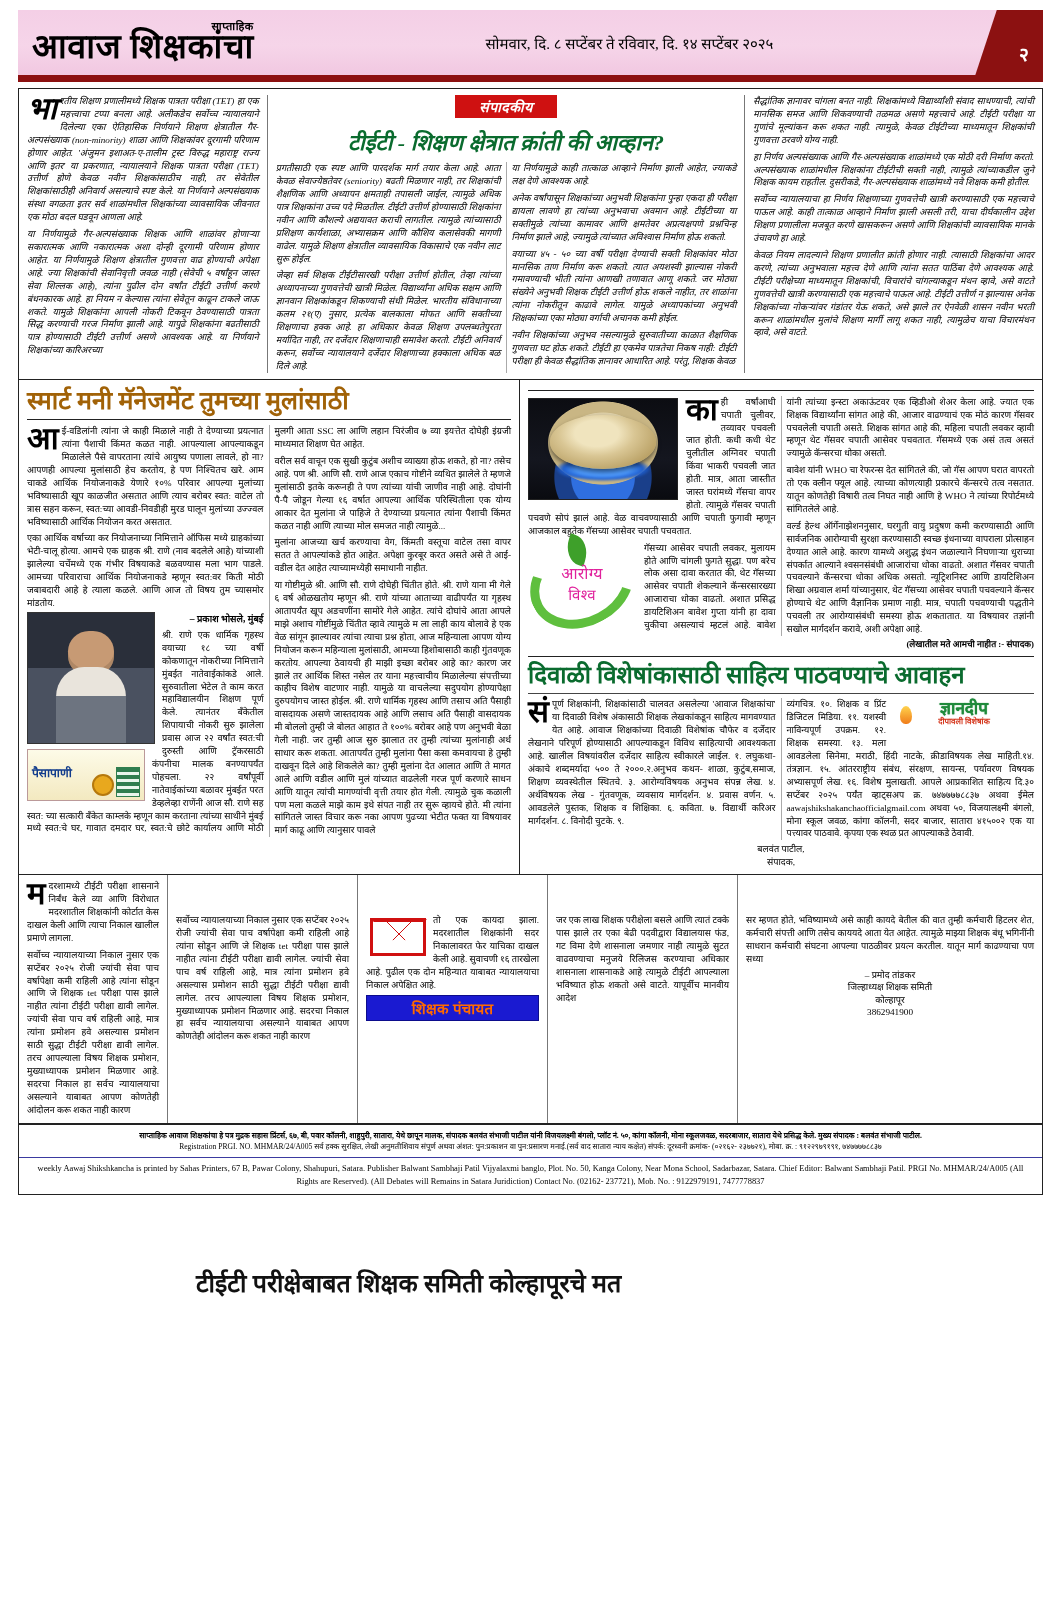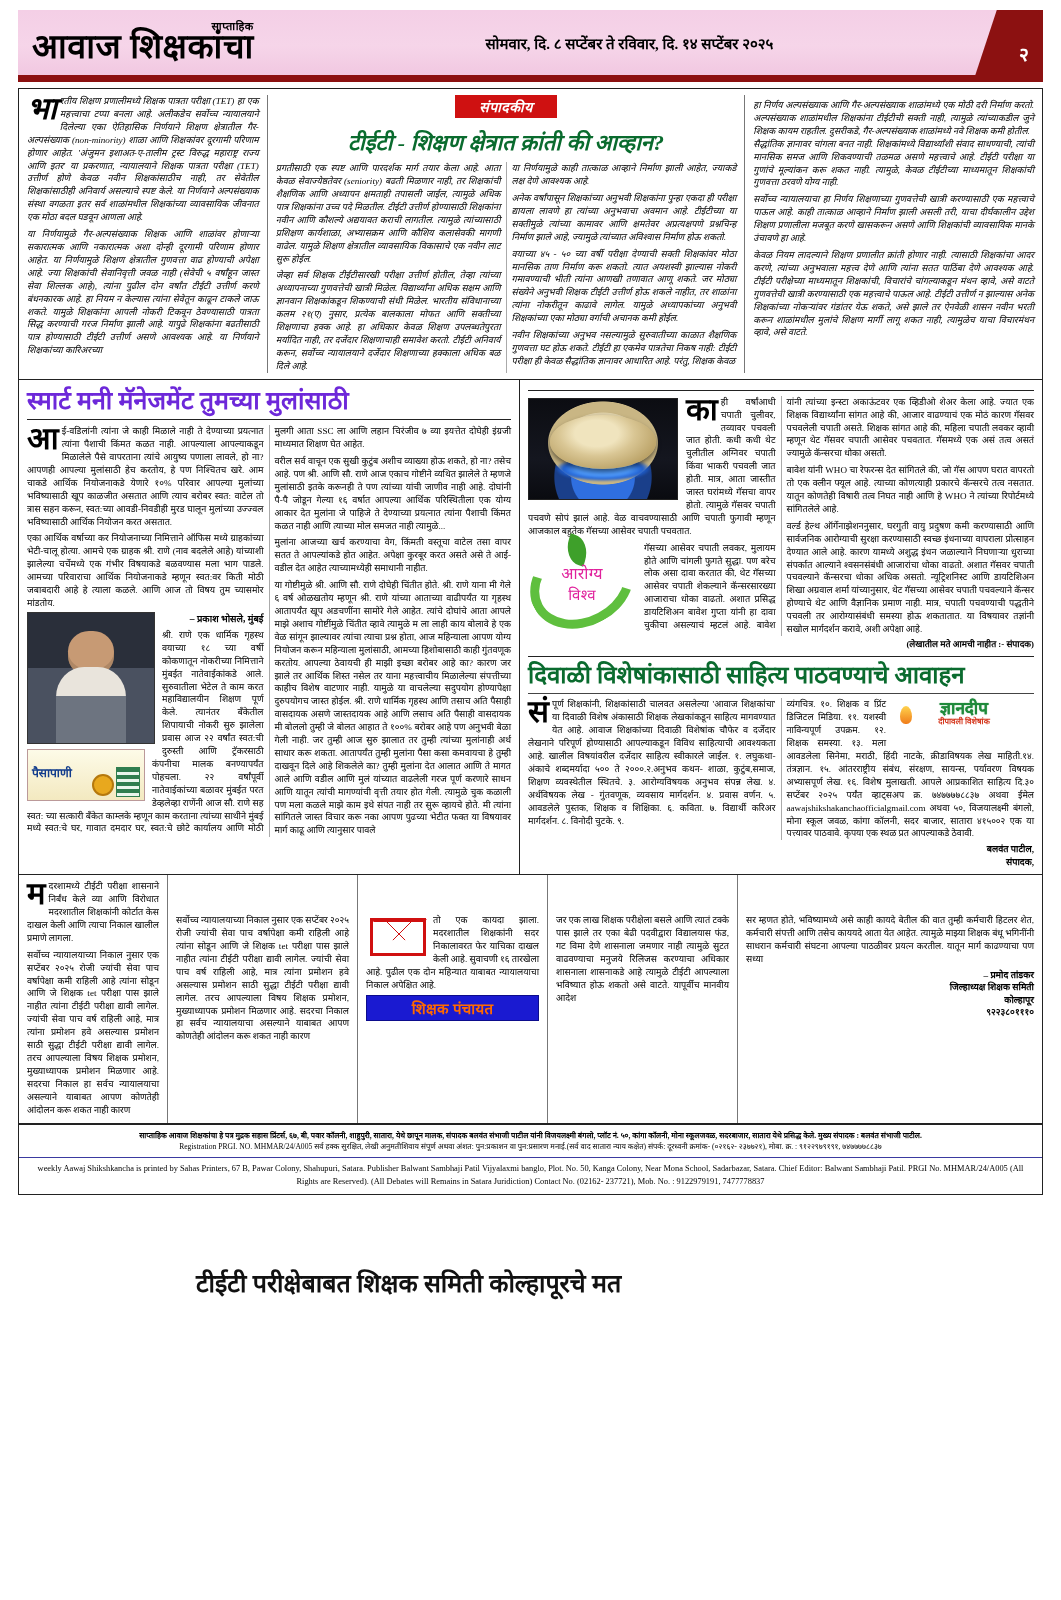--- a/index.html
+++ b/index.html
@@ -17,21 +17,21 @@
   .masthead {
     position:relative; height:72px;
     background:linear-gradient(180deg,#f4cfe6 0%, #f6d5e9 55%, #f1c8e1 100%);
     border-bottom:7px solid #8c1111;
     display:flex; align-items:center;
     overflow:hidden;
   }
   .mh-left { padding-left:14px; line-height:1;text-align:right; }
   .mh-kicker { font-size:11px; font-weight:bold; letter-spacing:.5px; margin-bottom:-2px; }
   .mh-title { font-size:34px; font-weight:bold; letter-spacing:.5px; font-family:"Liberation Serif", serif; }
-  .mh-date { flex:1; text-align:center; font-size:15px; font-weight:bold; padding-right:38px; }
+  .mh-date { flex:1; text-align:center; font-size:15px; font-weight:normal; padding-right:38px; }
   .mh-corner {
     position:absolute; right:0; top:0; height:72px; width:70px;
     background:#8c1111;
     clip-path:polygon(34% 0, 100% 0, 100% 100%, 0% 100%);
     display:flex; align-items:center; justify-content:flex-end;
   }
   .mh-pageno { color:#fff; font-size:19px; font-weight:bold; padding-right:14px; padding-top:16px; }
 
   
   .rule { border-top:1.5px solid #222; margin:5px 0; }
@@ -59,21 +59,21 @@
     font-size:14px; font-weight:bold; padding:2px 24px; letter-spacing:.5px;
   }
   .edit-head {
     color:#0a6b2e; font-size:22px; font-weight:bold; text-align:center;
     margin:5px 0 7px 0; line-height:1.1;
   }
   .two-col { column-count:2; column-gap:11px; column-rule:1px solid #aaa; }
 
   
   .sec-head-red {
-    color:#6d28d9; font-size:25px; font-weight:bold; line-height:1.1;
+    color:#a16207; font-size:25px; font-weight:bold; line-height:1.1;
     margin:2px 0 4px 0;
   }
   .sec-head-black {
     color:#111; font-size:25px; font-weight:bold; line-height:1.1;
     margin:2px 0 4px 0; text-align:center;
   }
   .sec-head-green {
     color:#0a6b2e; font-size:24px; font-weight:bold; line-height:1.1;
     margin:3px 0 5px 0;
   }
@@ -178,21 +178,21 @@
     font-size:17px; font-weight:bold; color:#1f8a3b; line-height:1;
     text-shadow:0 0 1px #1f8a3b;
   }
   .dnyandeep-logo .dd2 { font-size:8px; font-weight:bold; color:#d4341a; line-height:1.2; }
   .dnyandeep-logo .flame {
     position:absolute; left:6px; top:6px; width:12px; height:18px;
     background:linear-gradient(180deg,#ffd34d,#f07c1a);
     border-radius:50% 50% 45% 45%/60% 60% 40% 40%;
   }
 
-  .sig { text-align:right; font-size:9.2px; font-weight:bold; line-height:1.35; margin-top:3px; }
+  .sig { text-align:center; font-size:9.2px; font-weight:normal; line-height:1.35; margin-top:3px; }
   .note-right { text-align:right; font-size:8.8px; font-weight:bold; margin-top:2px; }
 
   
   .bot-block { display:flex; border:1.5px solid #222; border-top:none; }
   .bb-col { padding:5px 8px 6px 8px; }
   .bb-col + .bb-col { border-left:1px solid #777; }
   .bb-c1 { width:148px; }
   .bb-c2 { width:190px; }
   .bb-c3 { width:190px; }
   .bb-c4 { width:190px; }
@@ -253,22 +253,22 @@
         <div class="body-text">प्रगतीसाठी एक स्पष्ट आणि पारदर्शक मार्ग तयार केला आहे. आता केवळ सेवाज्येष्ठतेवर (seniority) बढती मिळणार नाही, तर शिक्षकांची शैक्षणिक आणि अध्यापन क्षमताही तपासली जाईल, त्यामुळे अधिक पात्र शिक्षकांना उच्च पदे मिळतील. टीईटी उत्तीर्ण होण्यासाठी शिक्षकांना नवीन आणि कौशल्ये अद्ययावत कराची लागतील. त्यामुळे त्यांच्यासाठी प्रशिक्षण कार्यशाळा, अभ्यासक्रम आणि कौशिय कलासेवकी मागणी वाढेल. यामुळे शिक्षण क्षेत्रातील व्यावसायिक विकासाचे एक नवीन लाट सुरू होईल.</div>
         <div class="body-text" style="margin-top:4px;">जेव्हा सर्व शिक्षक टीईटीसारखी परीक्षा उत्तीर्ण होतील, तेव्हा त्यांच्या अध्यापनाच्या गुणवत्तेची खात्री मिळेल. विद्यार्थ्यांना अधिक सक्षम आणि ज्ञानवान शिक्षकांकडून शिकण्याची संधी मिळेल. भारतीय संविधानाच्या कलम २१(ए) नुसार, प्रत्येक बालकाला मोफत आणि सक्तीच्या शिक्षणाचा हक्क आहे. हा अधिकार केवळ शिक्षण उपलब्धतेपुरता मर्यादित नाही, तर दर्जेदार शिक्षणाचाही समावेश करतो. टीईटी अनिवार्य करून, सर्वोच्च न्यायालयाने दर्जेदार शिक्षणाच्या हक्काला अधिक बळ दिले आहे.</div>
         <div class="body-text" style="margin-top:4px;">या निर्णयामुळे काही तात्काळ आव्हाने निर्माण झाली आहेत, ज्याकडे लक्ष देणे आवश्यक आहे.</div>
         <div class="body-text" style="margin-top:4px;">अनेक वर्षांपासून शिक्षकांच्या अनुभवी शिक्षकांना पुन्हा एकदा ही परीक्षा द्यायला लावणे हा त्यांच्या अनुभवाचा अवमान आहे. टीईटीच्या या सक्तीमुळे त्यांच्या कामावर आणि क्षमतेवर अप्रत्यक्षपणे प्रश्नचिन्ह निर्माण झाले आहे, ज्यामुळे त्यांच्यात अविश्वास निर्माण होऊ शकतो.</div>
         <div class="body-text" style="margin-top:4px;">वयाच्या ४५ - ५० च्या वर्षी परीक्षा देण्याची सक्ती शिक्षकांवर मोठा मानसिक ताण निर्माण करू शकतो. त्यात अयशस्वी झाल्यास नोकरी गमावण्याची भीती त्यांना आणखी तणावात आणू शकते. जर मोठ्या संख्येने अनुभवी शिक्षक टीईटी उत्तीर्ण होऊ शकले नाहीत, तर शाळांना त्यांना नोकरीतून काढावे लागेल. यामुळे अध्यापकांच्या अनुभवी शिक्षकांच्या एका मोठ्या वर्गाची अचानक कमी होईल.</div>
         <div class="body-text" style="margin-top:4px;">नवीन शिक्षकांच्या अनुभव नसल्यामुळे सुरुवातीच्या काळात शैक्षणिक गुणवत्ता घट होऊ शकते. टीईटी हा एकमेव पात्रतेचा निकष नाही: टीईटी परीक्षा ही केवळ सैद्धांतिक ज्ञानावर आधारित आहे. परंतु, शिक्षक केवळ</div>
       </div>
     </div>
 
     <div class="tb-col tb-c3">
+      <div class="body-text">सैद्धांतिक ज्ञानावर चांगला बनत नाही. शिक्षकांमध्ये विद्यार्थ्यांशी संवाद साधण्याची, त्यांची मानसिक समज आणि शिकवण्याची तळमळ असणे महत्त्वाचे आहे. टीईटी परीक्षा या गुणांचे मूल्यांकन करू शकत नाही. त्यामुळे, केवळ टीईटीच्या माध्यमातून शिक्षकांची गुणवत्ता ठरवणे योग्य नाही.</div>
       <div class="body-text" style="margin-top:4px;">हा निर्णय अल्पसंख्याक आणि गैर-अल्पसंख्याक शाळांमध्ये एक मोठी दरी निर्माण करतो. अल्पसंख्याक शाळांमधील शिक्षकांना टीईटीची सक्ती नाही, त्यामुळे त्यांच्याकडील जुने शिक्षक कायम राहतील. दुसरीकडे, गैर-अल्पसंख्याक शाळांमध्ये नवे शिक्षक कमी होतील.</div>
-      <div class="body-text">सैद्धांतिक ज्ञानावर चांगला बनत नाही. शिक्षकांमध्ये विद्यार्थ्यांशी संवाद साधण्याची, त्यांची मानसिक समज आणि शिकवण्याची तळमळ असणे महत्त्वाचे आहे. टीईटी परीक्षा या गुणांचे मूल्यांकन करू शकत नाही. त्यामुळे, केवळ टीईटीच्या माध्यमातून शिक्षकांची गुणवत्ता ठरवणे योग्य नाही.</div>
       <div class="body-text" style="margin-top:4px;">सर्वोच्च न्यायालयाचा हा निर्णय शिक्षणाच्या गुणवत्तेची खात्री करण्यासाठी एक महत्त्वाचे पाऊल आहे. काही तात्काळ आव्हाने निर्माण झाली असली तरी, याचा दीर्घकालीन उद्देश शिक्षण प्रणालीला मजबूत करणे खासकरून असणे आणि शिक्षकांची व्यावसायिक मानके उंचावणे हा आहे.</div>
       <div class="body-text" style="margin-top:4px;">केवळ नियम लादल्याने शिक्षण प्रणालीत क्रांती होणार नाही. त्यासाठी शिक्षकांचा आदर करणे, त्यांच्या अनुभवाला महत्त्व देणे आणि त्यांना सतत पाठिंबा देणे आवश्यक आहे. टीईटी परीक्षेच्या माध्यमातून शिक्षकांची, विचारांचे चांगल्याकडून मंथन व्हावे, असे वाटते गुणवत्तेची खात्री करण्यासाठी एक महत्त्वाचे पाऊल आहे. टीईटी उत्तीर्ण न झाल्यास अनेक शिक्षकांच्या नोकऱ्यांवर गंडांतर येऊ शकते, असे झाले तर ऐनवेळी शासन नवीन भरती करून शाळांमधील मुलांचे शिक्षण मार्गी लागू शकत नाही, त्यामुळेच याचा विचारमंथन व्हावे, असे वाटते.</div>
     </div>
   </div>
 
   <div class="mid-block">
 
     <div class="mid-left">
       <div class="sec-head-red">स्मार्ट मनी मॅनेजमेंट तुमच्या मुलांसाठी</div>
       <div class="rule"></div>
@@ -362,21 +362,21 @@
       <div class="body-text">जर एक लाख शिक्षक परीक्षेला बसले आणि त्यातं टक्के पास झाले तर एका बेढी पदवीद्वारा विद्यालयास फंड, गट विमा देणे शासनाला जमणार नाही त्यामुळे सुटत वाढवण्याचा मनुजये रिलिजस करण्याचा अधिकार शासनाला शासनाकडे आहे त्यामुळे टीईटी आपल्याला भविष्यात होऊ शकतो असे वाटते. यापूर्वीच मानवीय आदेश</div>
     </div>
 
     <div class="bb-col bb-c5">
       <div style="height:34px;"></div>
       <div class="body-text">सर म्हणत होते, भविष्यामध्ये असे काही कायदे बेतील की वात तुम्ही कर्मचारी हिटलर शेत, कर्मचारी संपत्ती आणि तसेच काययदे आता येत आहेत. त्यामुळे माझ्या शिक्षक बंधू भगिनींनी साधरान कर्मचारी संघटना आपल्या पाठळीवर प्रयत्न करतील. यातून मार्ग काढण्याचा पण सध्या</div>
       <div class="sig">
         <div>– प्रमोद तांडकर</div>
         <div>जिल्हाध्यक्ष शिक्षक समिती</div>
         <div>कोल्हापूर</div>
-        <div>९२२३८०१११०</div>
+        <div>3862941900</div>
       </div>
     </div>
   </div>
 
   <div class="footer">
     <div class="f-marathi">
       <div class="fb">साप्ताहिक आवाज शिक्षकांचा हे पत्र मुद्रक सहास प्रिंटर्स, ६७, बी, पवार कॉलनी, शाहुपुरी, सातारा, येथे छापून मालक, संपादक बलवंत संभाजी पाटील यांनी विजयलक्ष्मी बंगलो, प्लॉट नं. ५०, कांगा कॉलनी, मोना स्कूलजवळ, सदरबाजार, सातारा येथे प्रसिद्ध केले. मुख्य संपादक : बलवंत संभाजी पाटील.</div>
       <div>Registration PRGI. NO. MHMAR/24/A005  सर्व हक्क सुरक्षित, लेखी अनुमतीशिवाय संपूर्ण अथवा अंशत: पुन:प्रकाशन वा पुन:प्रसारण मनाई.(सर्व वाद सातारा न्याय कक्षेत) संपर्क: दूरध्वनी क्रमांक- (०२१६२- २३७७२१), मोबा. क्र. : ९१२२९७९१९१, ७४७७७७८८३७</div>
     </div>
     <div class="f-eng">weekly Aawaj Shikshkancha is printed by Sahas Printers, 67 B, Pawar Colony, Shahupuri, Satara. Publisher Balwant Sambhaji Patil Vijyalaxmi banglo, Plot. No. 50, Kanga Colony, Near Mona School, Sadarbazar, Satara. Chief Editor: Balwant Sambhaji Patil. PRGI No. MHMAR/24/A005 (All Rights are Reserved). (All Debates will Remains in Satara Juridiction) Contact No.  (02162- 237721), Mob. No. : 9122979191, 7477778837</div>

